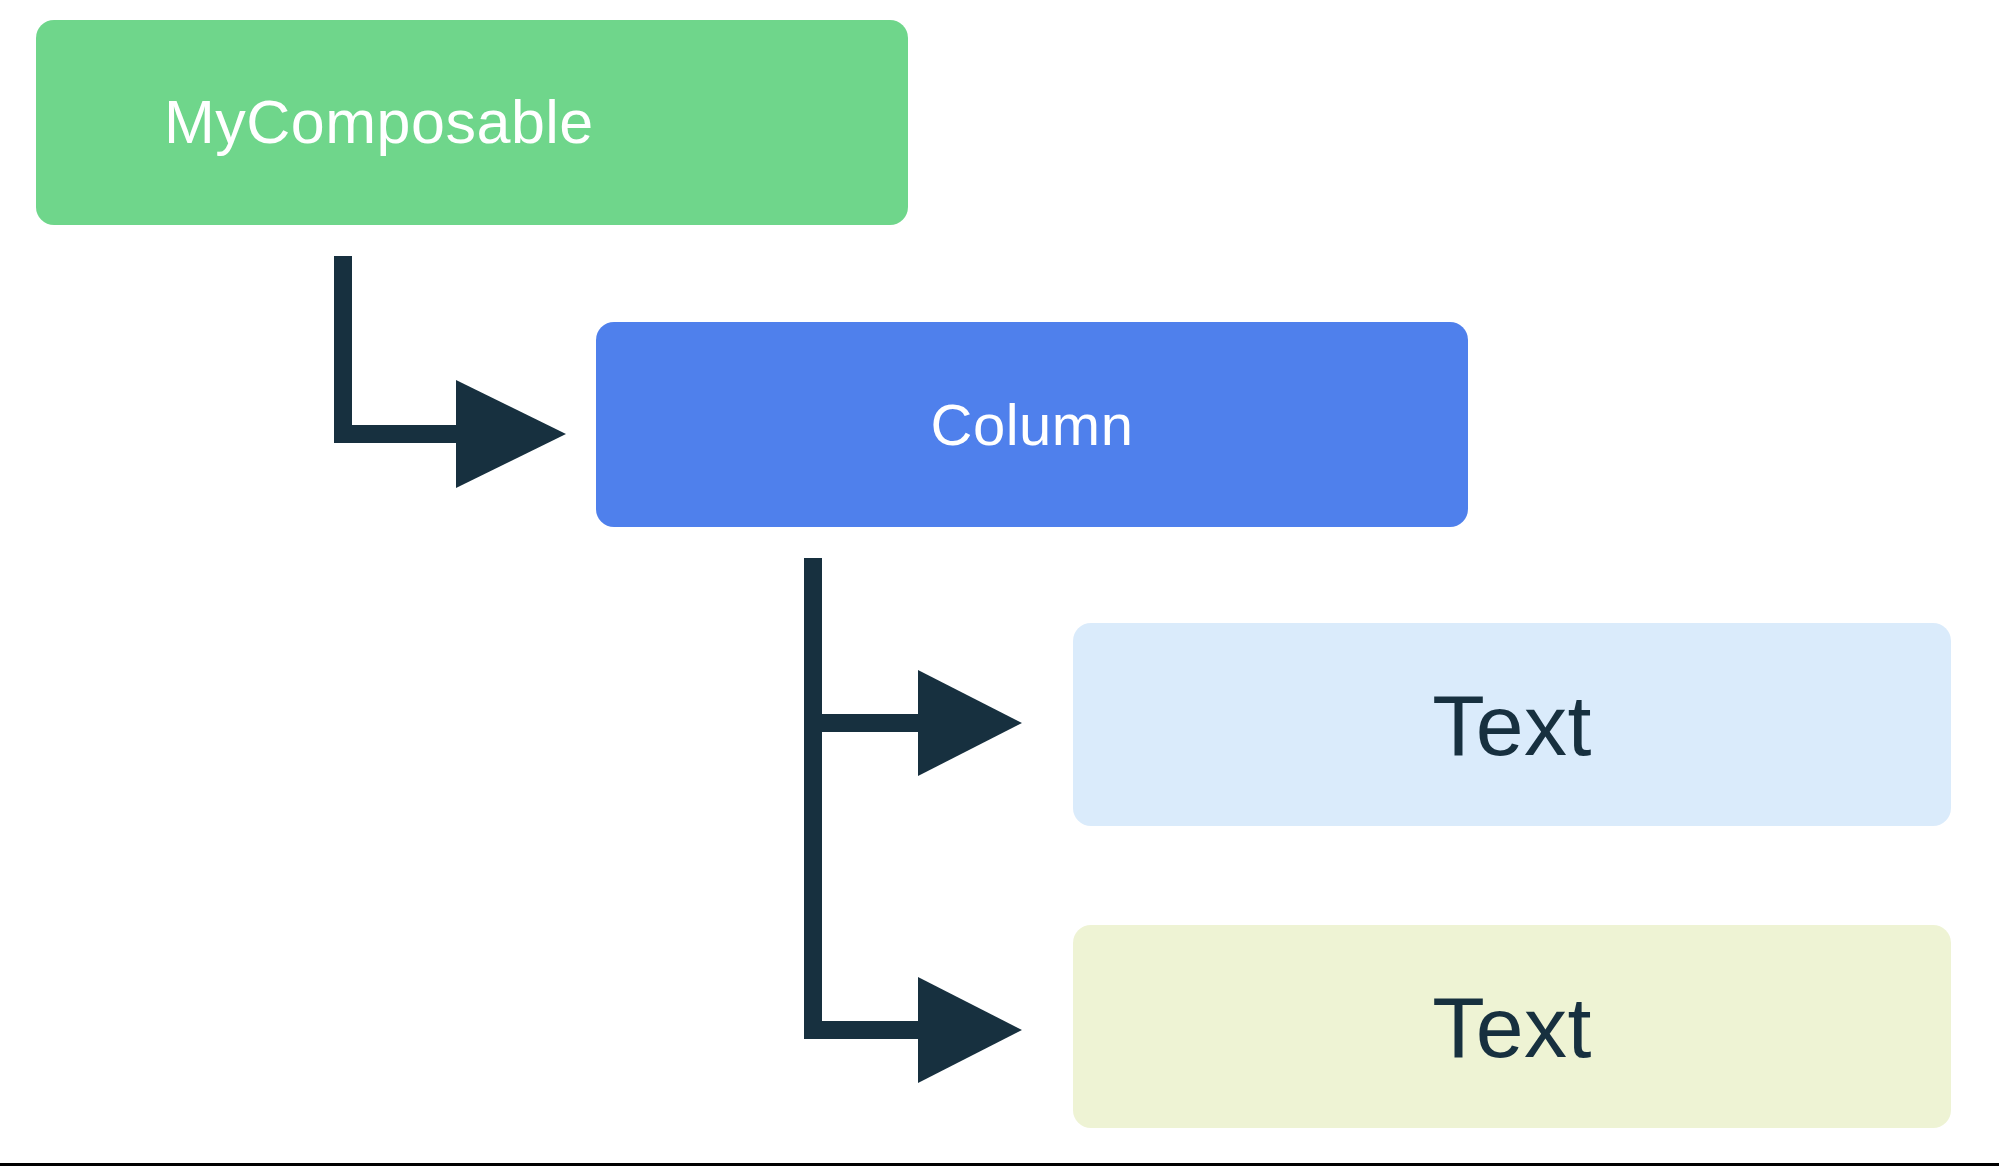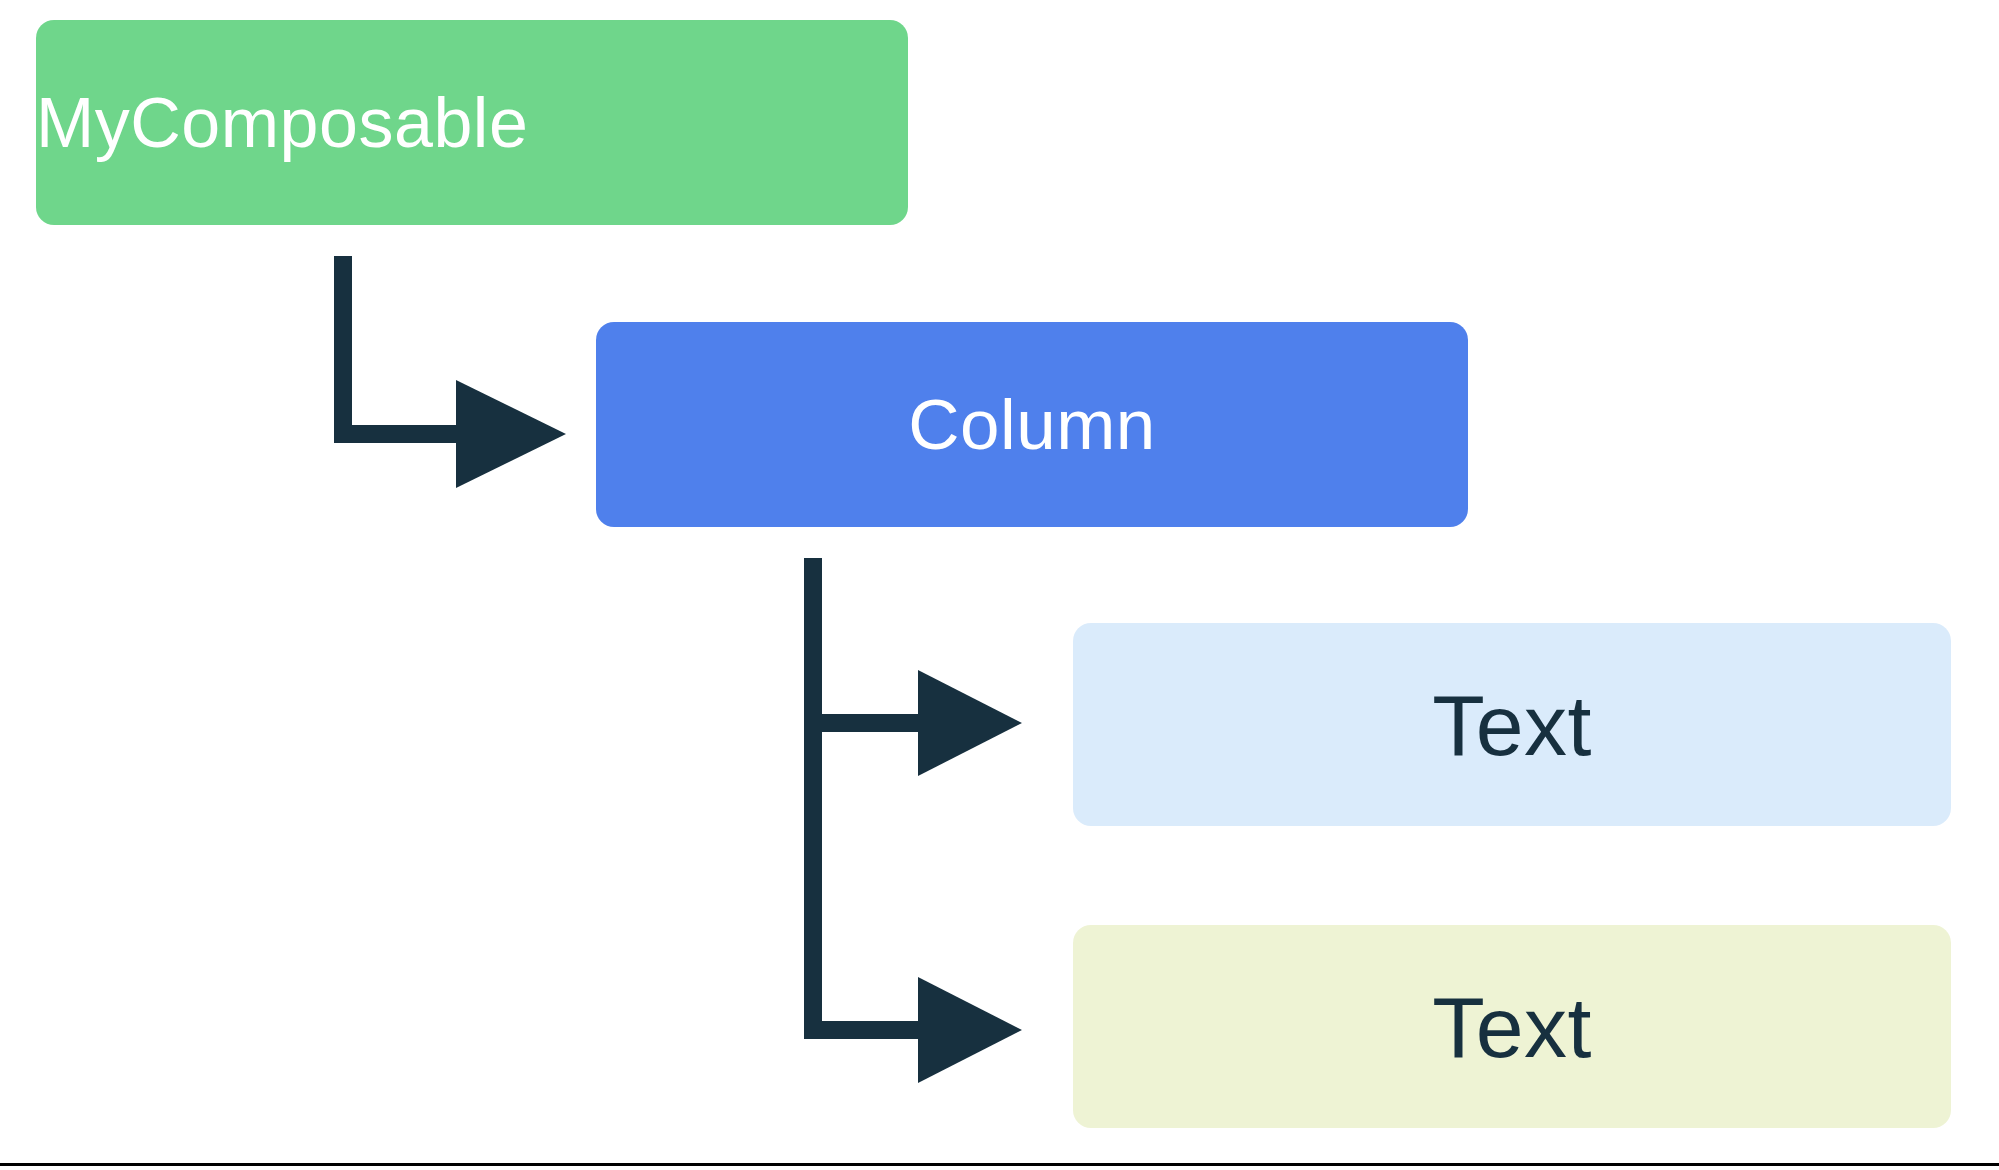--- a/index.html
+++ b/index.html
@@ -31,31 +31,32 @@
     white-space: nowrap;
     user-select: none;
   }
   #node-mycomposable {
     left: 36px;
     top: 20px;
     width: 872px;
     height: 205px;
     background: #6FD68B;
     color: #ffffff;
-    font-size: 70px;
+    font-size: 61px;
     justify-content: flex-start;
+    padding-left: 128px;
   }
   #node-column {
     left: 596px;
     top: 322px;
     width: 872px;
     height: 205px;
     background: #4F80EC;
     color: #ffffff;
-    font-size: 71px;
+    font-size: 58px;
   }
   #node-text-1 {
     left: 1073px;
     top: 623px;
     width: 878px;
     height: 203px;
     background: #DAEBFB;
     color: #17303F;
     font-size: 86px;
   }

